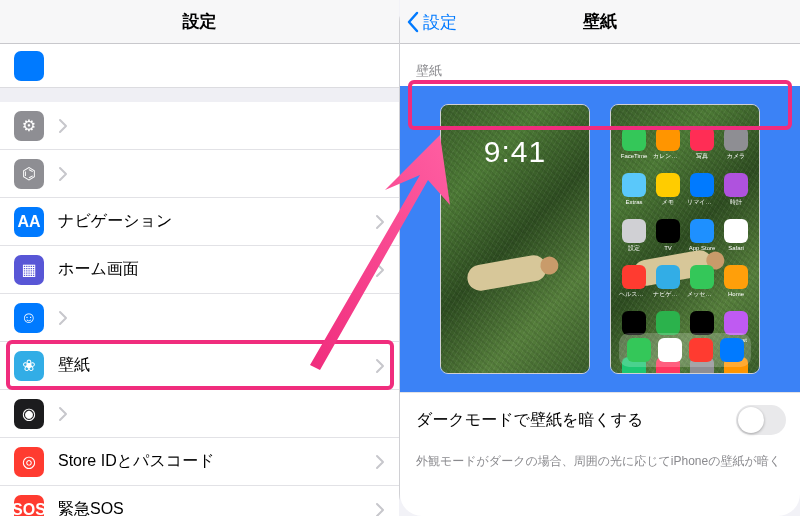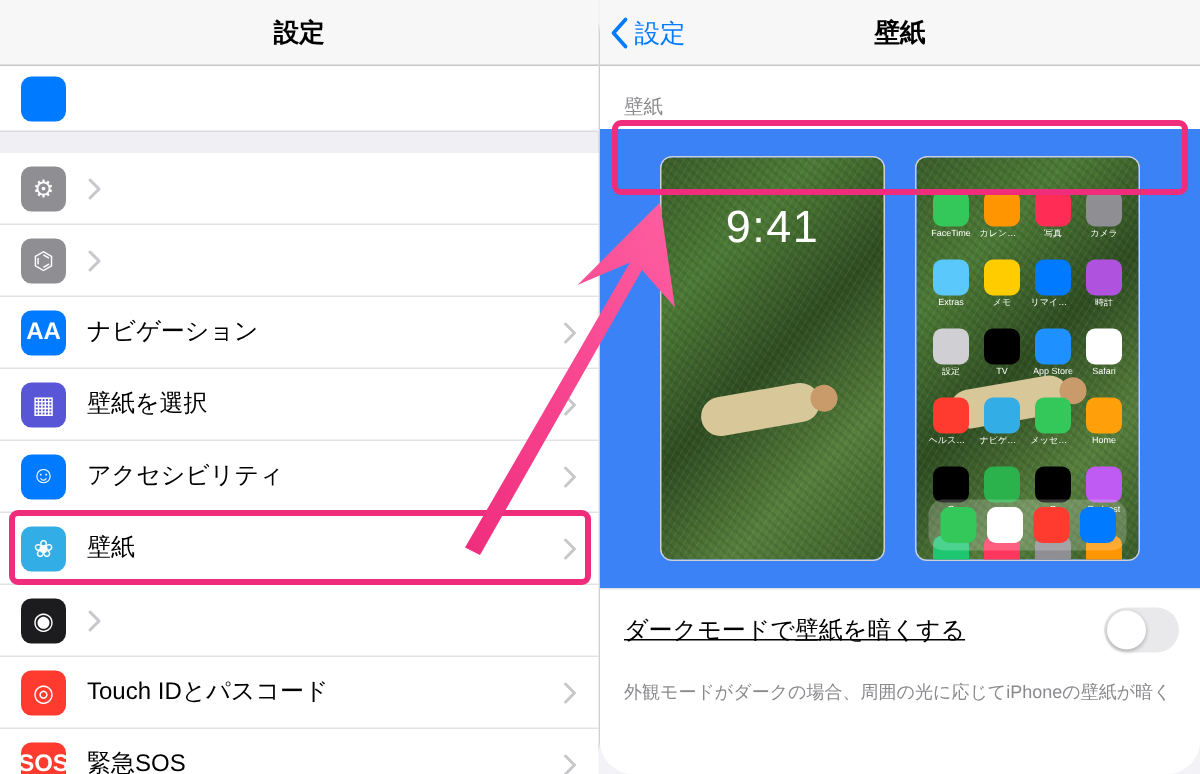--- a/index.html
+++ b/index.html
@@ -63,21 +63,21 @@
   .lock-time .time { font-size: 30px; letter-spacing: 1px; }
   .lock-time .date { font-size: 10px; margin-top: 2px; }
 
   .appgrid { position:absolute; top: 22px; left: 8px; right: 8px; display:grid; grid-template-columns: repeat(4, 1fr); grid-auto-rows: 40px; gap: 6px 4px; }
   .app { display:flex; flex-direction:column; align-items:center; }
   .app .ai { width: 24px; height: 24px; border-radius: 6px; }
   .app .al { font-size: 6px; color: #fff; margin-top: 2px; text-align:center; line-height: 1; white-space: nowrap; max-width: 30px; overflow:hidden; text-overflow: ellipsis; }
   .dock { position:absolute; bottom: 6px; left: 8px; right: 8px; height: 34px; background: rgba(255,255,255,0.2); border-radius: 10px; display:flex; justify-content:space-around; align-items:center; padding: 0 4px; }
   .dock .ai { width: 24px; height: 24px; border-radius: 6px; }
 
-  .dark-row { display:flex; align-items:center; padding: 12px 14px 12px 16px; border-top:1px solid #e2e2e6;text-decoration:underline; }
+  .dark-row { display:flex; align-items:center; padding: 12px 14px 12px 16px; border-top:1px solid #e2e2e6; }
   .dark-row .label { flex:1; font-size: 16px; }
   .toggle { width: 50px; height: 30px; background: #e9e9eb; border-radius: 15px; position:relative; }
   .toggle::after { content:""; position:absolute; left:2px; top:2px; width:26px; height:26px; background:#fff; border-radius:50%; box-shadow:0 1px 3px rgba(0,0,0,0.3); }
 
   .foot { font-size: 12px; color: #8a8a8e; padding: 6px 16px 0; line-height: 1.4; }
 </style>
 </head>
 <body>
 
 <div class="pane pane-left">
@@ -108,30 +108,29 @@
         <div class="icon ic-blue">AA</div>
         <div class="label">ナビゲーション</div>
         <div class="chev">
           <svg viewBox="0 0 10 16">
             <path d="M2 2 L8 8 L2 14" stroke="#c7c7cc" stroke-width="2" fill="none" stroke-linecap="round" stroke-linejoin="round"></path>
           </svg>
         </div>
       </div>
       <div class="row">
         <div class="icon ic-indigo">▦</div>
-        <div class="label">壁紙を選択</div>
+        <div class="label">ホーム画面</div>
         <div class="chev">
           <svg viewBox="0 0 10 16">
             <path d="M2 2 L8 8 L2 14" stroke="#c7c7cc" stroke-width="2" fill="none" stroke-linecap="round" stroke-linejoin="round"></path>
           </svg>
         </div>
       </div>
       <div class="row">
         <div class="icon ic-blue2">☺</div>
-        <div class="label">アクセシビリティ</div>
         <div class="chev">
           <svg viewBox="0 0 10 16">
             <path d="M2 2 L8 8 L2 14" stroke="#c7c7cc" stroke-width="2" fill="none" stroke-linecap="round" stroke-linejoin="round"></path>
           </svg>
         </div>
       </div>
       <div class="row">
         <div class="icon ic-teal">❀</div>
         <div class="label">壁紙</div>
         <div class="chev">
@@ -143,21 +142,21 @@
       <div class="row">
         <div class="icon ic-black">◉</div>
         <div class="chev">
           <svg viewBox="0 0 10 16">
             <path d="M2 2 L8 8 L2 14" stroke="#c7c7cc" stroke-width="2" fill="none" stroke-linecap="round" stroke-linejoin="round"></path>
           </svg>
         </div>
       </div>
       <div class="row">
         <div class="icon ic-red">◎</div>
-        <div class="label">Touch IDとパスコード</div>
+        <div class="label">Store IDとパスコード</div>
         <div class="chev">
           <svg viewBox="0 0 10 16">
             <path d="M2 2 L8 8 L2 14" stroke="#c7c7cc" stroke-width="2" fill="none" stroke-linecap="round" stroke-linejoin="round"></path>
           </svg>
         </div>
       </div>
       <div class="row">
         <div class="icon ic-red2">SOS</div>
         <div class="label">緊急SOS</div>
         <div class="chev">

